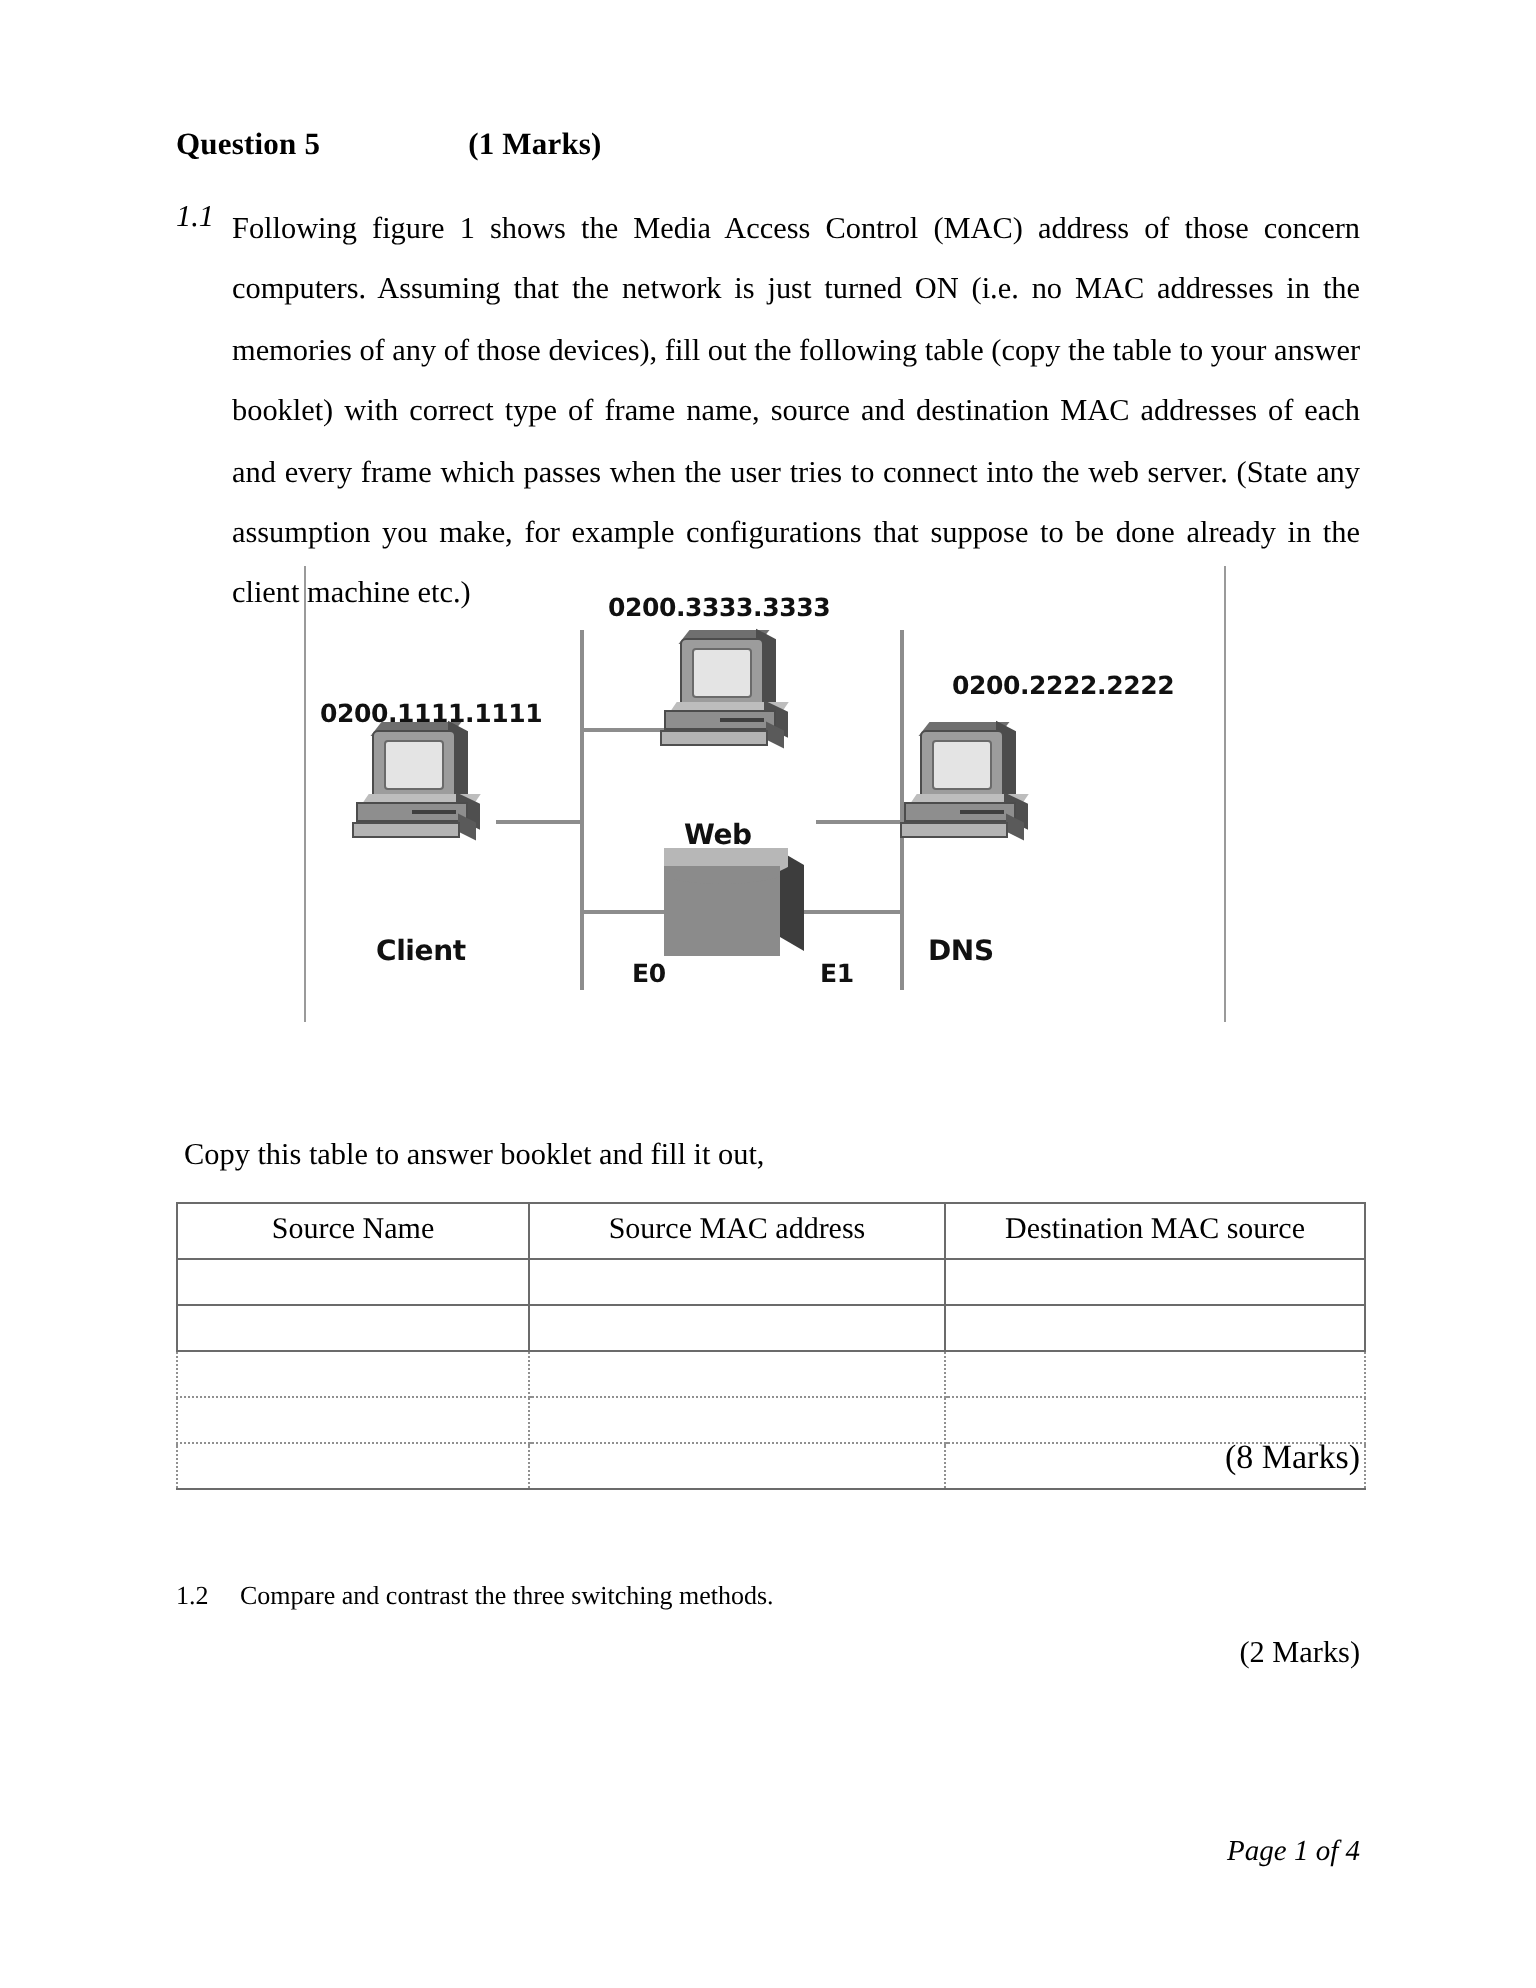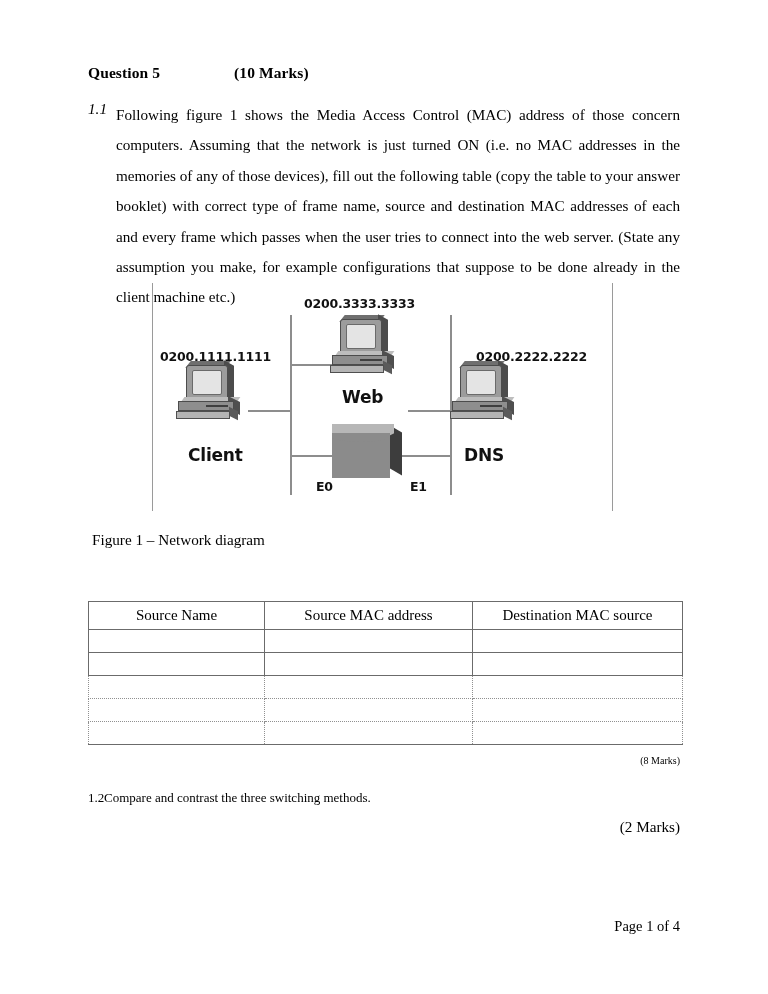--- a/index.html
+++ b/index.html
@@ -231,23 +231,23 @@
     position: absolute;
     font-family: "DejaVu Sans", "Liberation Sans", sans-serif;
     font-weight: bold;
     color: #111;
     white-space: nowrap;
     letter-spacing: -0.2px;
   }
   .mac-label { font-size: 12.5px; }
   .mac-client { left: 8px;   top: 66px; }
   .mac-web    { left: 152px; top: 13px; }
-  .mac-dns    { left: 324px; top: 66px; }
-
-  .name-label { font-size: 17px; }
+  .mac-dns    { left: 324px; top: 52px; }
+
+  .name-label { font-size: 14px; margin-top: 23px; }
   .name-client { left: 36px;  top: 162px; }
   .name-web    { left: 190px; top: 104px; }
   .name-dns    { left: 312px; top: 162px; }
 
   .port-label { font-size: 12.5px; }
   .port-e0 { left: 164px; top: 196px; }
   .port-e1 { left: 258px; top: 196px; }
 
   
   .fig-caption {
@@ -300,58 +300,59 @@
     border-bottom: 1px solid #6b6b6b;
   }
   .col-a { width: 176px; }
   .col-b { width: 208px; }
   .col-c { width: 210px; }
 
   
   .marks-8 {
     position: absolute;
     right: 88px;
-    top: 755px;
-    font-size: 10px;
+    top: 719px;
+    font-size: 17px;
   }
   .q12-block {
     position: absolute;
     left: 88px;
     top: 790px;
     width: 592px;
     font-size: 13px;
   }
   .q12-num {
     position: absolute;
     left: 0; top: 0;
     width: 26px;
   }
-  .q12-text { margin-left: 16px; }
+  .q12-text { margin-left: 32px; }
   .marks-2 {
     position: absolute;
     right: 88px;
     top: 818px;
     font-size: 15.2px;
   }
 
   
   .footer {
     position: absolute;
     right: 88px;
     top: 918px;
     font-size: 14.5px;
+    font-style: italic;
   }
 </style>
 </head>
 <body>
 
 <div class="page">
 
   <div class="qhead">
-    <span>Question 5</span><span class="marks-head">(10 Marks)</span>
+    <span>Question 5</span><span class="marks-head">(1 Marks)</span>
   </div>
 
   <div class="q-block">
     <span class="q-num">1.1</span>
     <div class="q-text">Following figure 1 shows the Media Access Control (MAC) address of those concern computers. Assuming that the network is just turned ON (i.e. no MAC addresses in the memories of any of those devices), fill out the following table (copy the table to your answer booklet) with correct type of frame name, source and destination MAC addresses of each and every frame which passes when the user tries to connect into the web server. (State any assumption you make, for example configurations that suppose to be done already in the client machine etc.)</div>
   </div>
 
   <div class="figure-wrap">
     <div class="fig-border-left"></div>
     <div class="fig-border-right"></div>
@@ -421,22 +422,22 @@
 
       <div class="dlabel name-label name-client">Client</div>
       <div class="dlabel name-label name-web">Web</div>
       <div class="dlabel name-label name-dns">DNS</div>
 
       <div class="dlabel port-label port-e0">E0</div>
       <div class="dlabel port-label port-e1">E1</div>
     </div>
   </div>
 
-  <div class="fig-caption">Figure 1 – Network diagram</div>
-
+
+  <div class="table-intro">Copy this table to answer booklet and fill it out,</div>
 
   <table class="answer-table">
     <colgroup>
       <col class="col-a">
         <col class="col-b">
         <col class="col-c">
     </colgroup>
     <thead>
       <tr>
         <th>Source Name</th>

